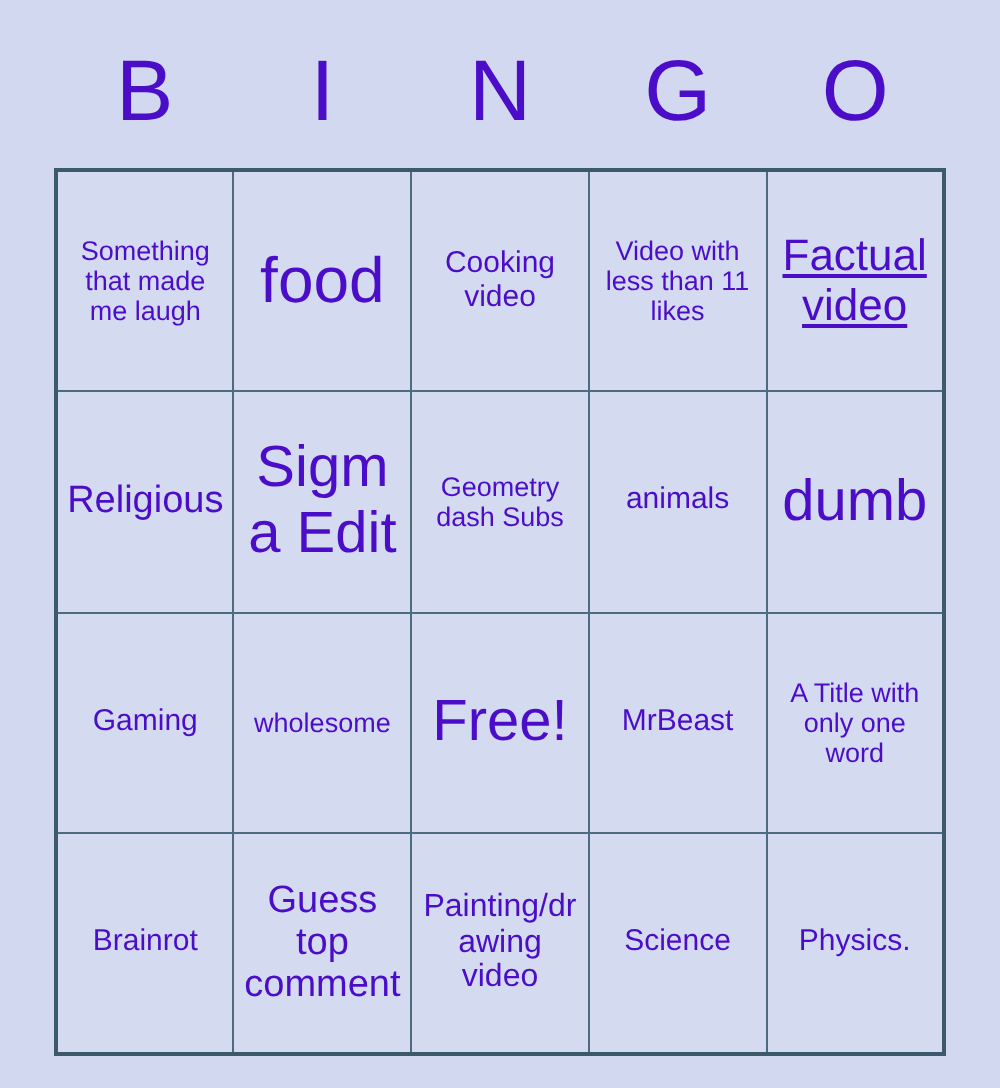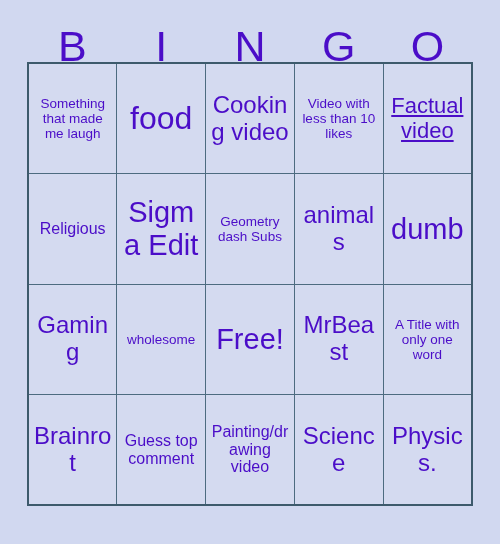--- a/index.html
+++ b/index.html
@@ -39,21 +39,21 @@
     color: #4b0dc8;
     font-family: "Liberation Sans", sans-serif;
     letter-spacing: 0px;
     user-select: none;
   }
 
   
   #bingo-grid {
     position: absolute;
     left: 27px;
-    top: 62px;
+    top: 84px;
     width: 444px;
     height: 444px;
     border-collapse: collapse;
     border-spacing: 0;
     table-layout: fixed;
     background: #d4daf0;
     border: 2px solid #3d5a6c;
     box-sizing: border-box;
   }
   #bingo-grid tr { height: 88px; }
@@ -72,22 +72,22 @@
   }
   .cell-text {
     display: block;
     color: #4b0dc8;
     word-wrap: break-word;
   }
 
   
   .fs-xs  { font-size: 16px; text-align: center; }
   .fs-sm  { font-size: 13.5px; }
-  .fs-md  { font-size: 16px; }
-  .fs-lg  { font-size: 24px; }
+  .fs-md  { font-size: 19px; }
+  .fs-lg  { font-size: 15px; }
   .fs-xl  { font-size: 22px; text-decoration: underline; }
   .fs-xxl { font-size: 29px; }
   .fs-huge{ font-size: 32px; }
 </style>
 </head>
 <body>
 
 <div id="bingo-page">
 
   <div id="bingo-header">
@@ -104,21 +104,21 @@
           <td class="bingo-cell">
             <span class="cell-text fs-sm">Something that made me laugh</span>
           </td>
           <td class="bingo-cell">
             <span class="cell-text fs-huge">food</span>
           </td>
           <td class="bingo-cell">
             <span class="cell-text fs-lg">Cooking video</span>
           </td>
           <td class="bingo-cell">
-            <span class="cell-text fs-sm">Video with less than 10 likes</span>
+            <span class="cell-text fs-sm">Video with less than 11 likes</span>
           </td>
           <td class="bingo-cell">
             <span class="cell-text fs-xl">Factual video</span>
           </td>
         </tr>
         <tr>
           <td class="bingo-cell">
             <span class="cell-text fs-md">Religious</span>
           </td>
           <td class="bingo-cell">

